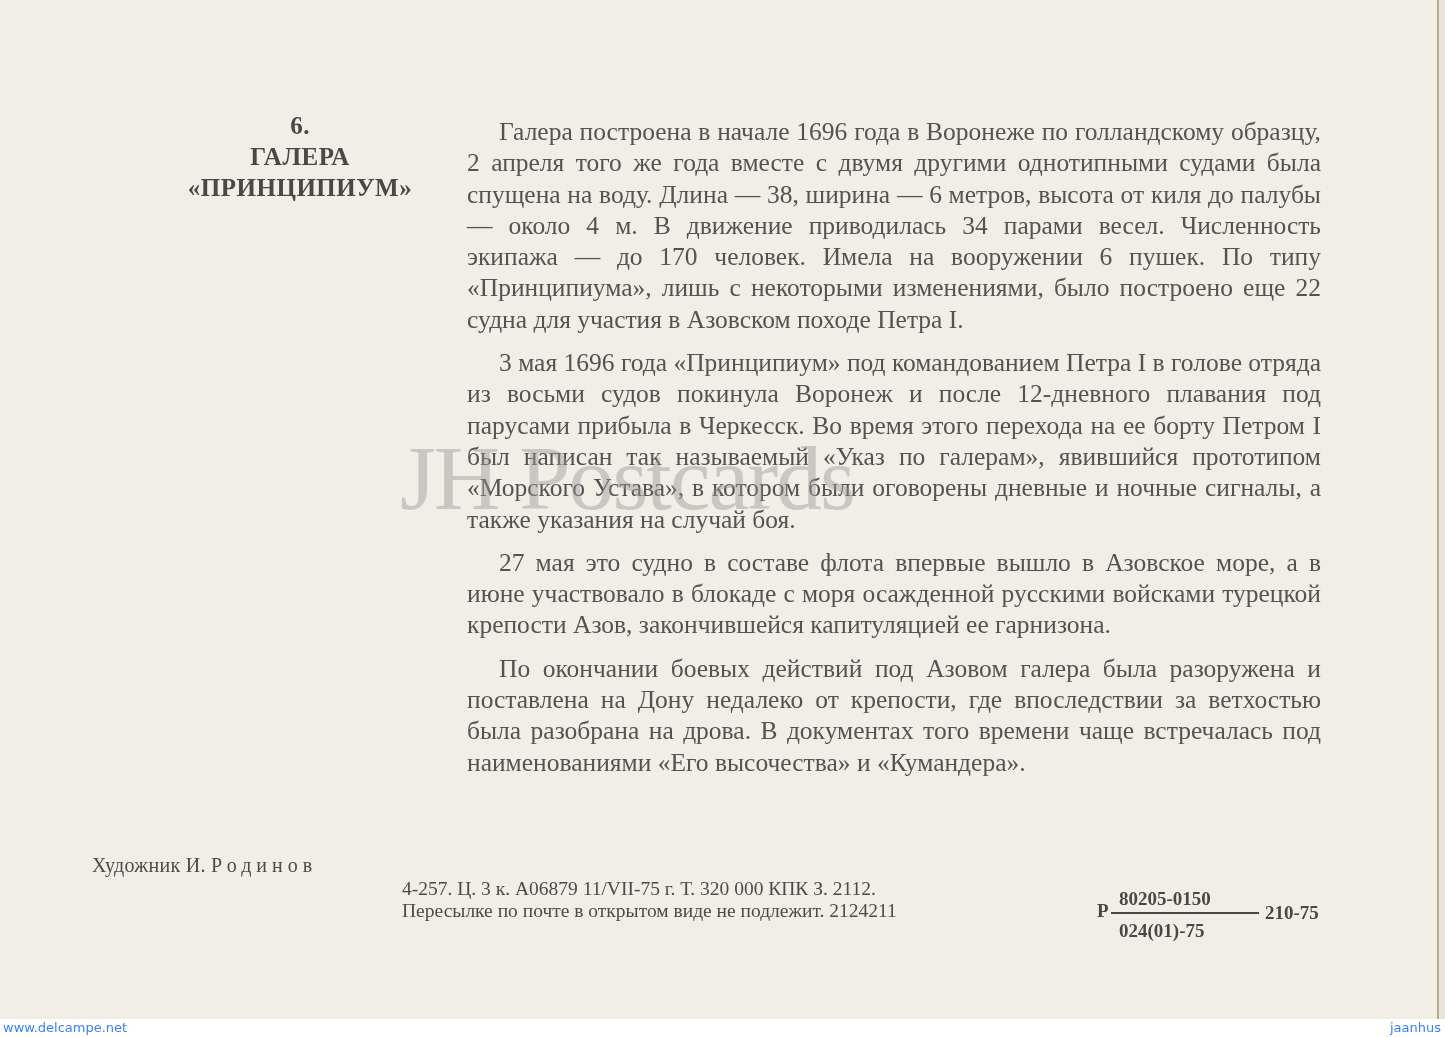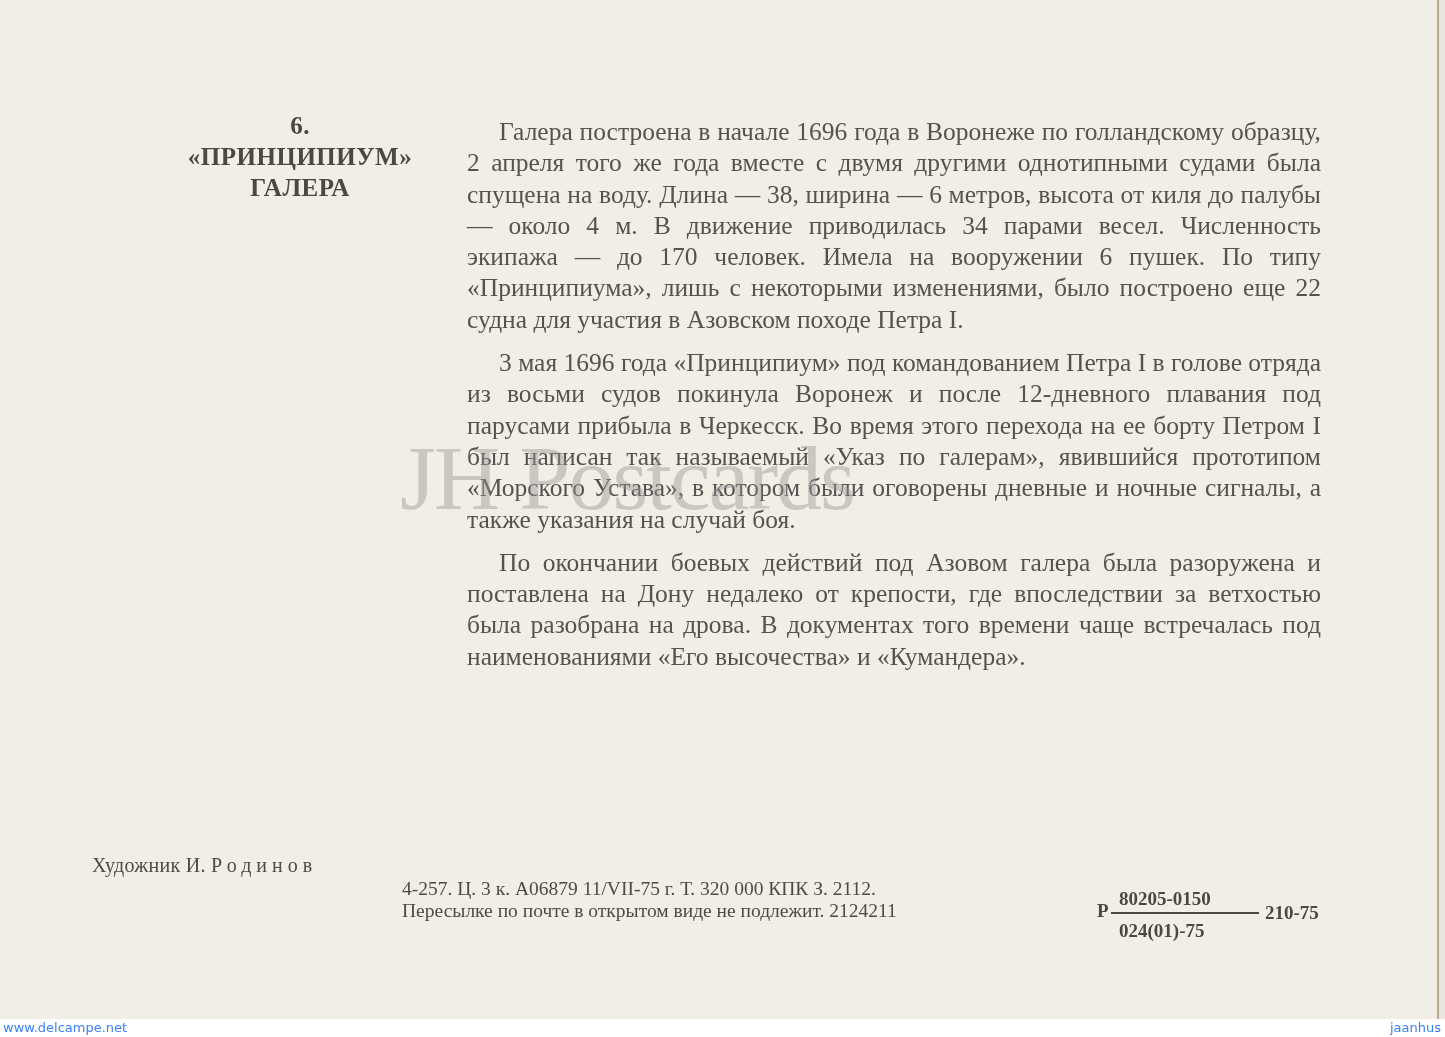--- a/index.html
+++ b/index.html
@@ -67,27 +67,28 @@
     .footer .right { position: absolute; right: 4px; top: 1px; }
   </style>
 </head>
 <body>
 
 <div class="paper"></div>
 <div class="paper-edge"></div>
 
 <div class="heading">
   <div>6.</div>
+  <div>ГАЛЕРА</div>
   <div>«ПРИНЦИПИУМ»</div>
-  <div>ГАЛЕРА</div>
 </div>
 
 <div class="body-text">
   <p>Галера построена в начале 1696 года в Воронеже по голландскому образцу, 2 апреля того же года вместе с двумя другими однотипными судами была спущена на воду. Длина — 38, ширина — 6 метров, высота от киля до палубы — около 4 м. В движение приводилась 34 парами весел. Численность экипажа — до 170 человек. Имела на вооружении 6 пушек. По типу «Принципиума», лишь с некоторыми изменениями, было построено еще 22 судна для участия в Азовском походе Петра I.</p>
   <p>3 мая 1696 года «Принципиум» под командованием Петра I в голове отряда из восьми судов покинула Воронеж и после 12-дневного плавания под парусами прибыла в Черкесск. Во время этого перехода на ее борту Петром I был написан так называемый «Указ по галерам», явившийся прототипом «Морского Устава», в котором были оговорены дневные и ночные сигналы, а также указания на случай боя.</p>
+  <p>27 мая это судно в составе флота впервые вышло в Азовское море, а в июне участвовало в блокаде с моря осажденной русскими войсками турецкой крепости Азов, закончившейся капитуляцией ее гарнизона.</p>
   <p>По окончании боевых действий под Азовом галера была разоружена и поставлена на Дону недалеко от крепости, где впоследствии за ветхостью была разобрана на дрова. В документах того времени чаще встречалась под наименованиями «Его высочества» и «Кумандера».</p>
 </div>
 
 <div class="artist">
   <span>Художник И.</span>
   <span class="spaced">Родинов</span>
 </div>
 
 <div class="imprint">
   <div>4-257. Ц. 3 к. А06879 11/VII-75 г. Т. 320 000 КПК З. 2112.</div>

